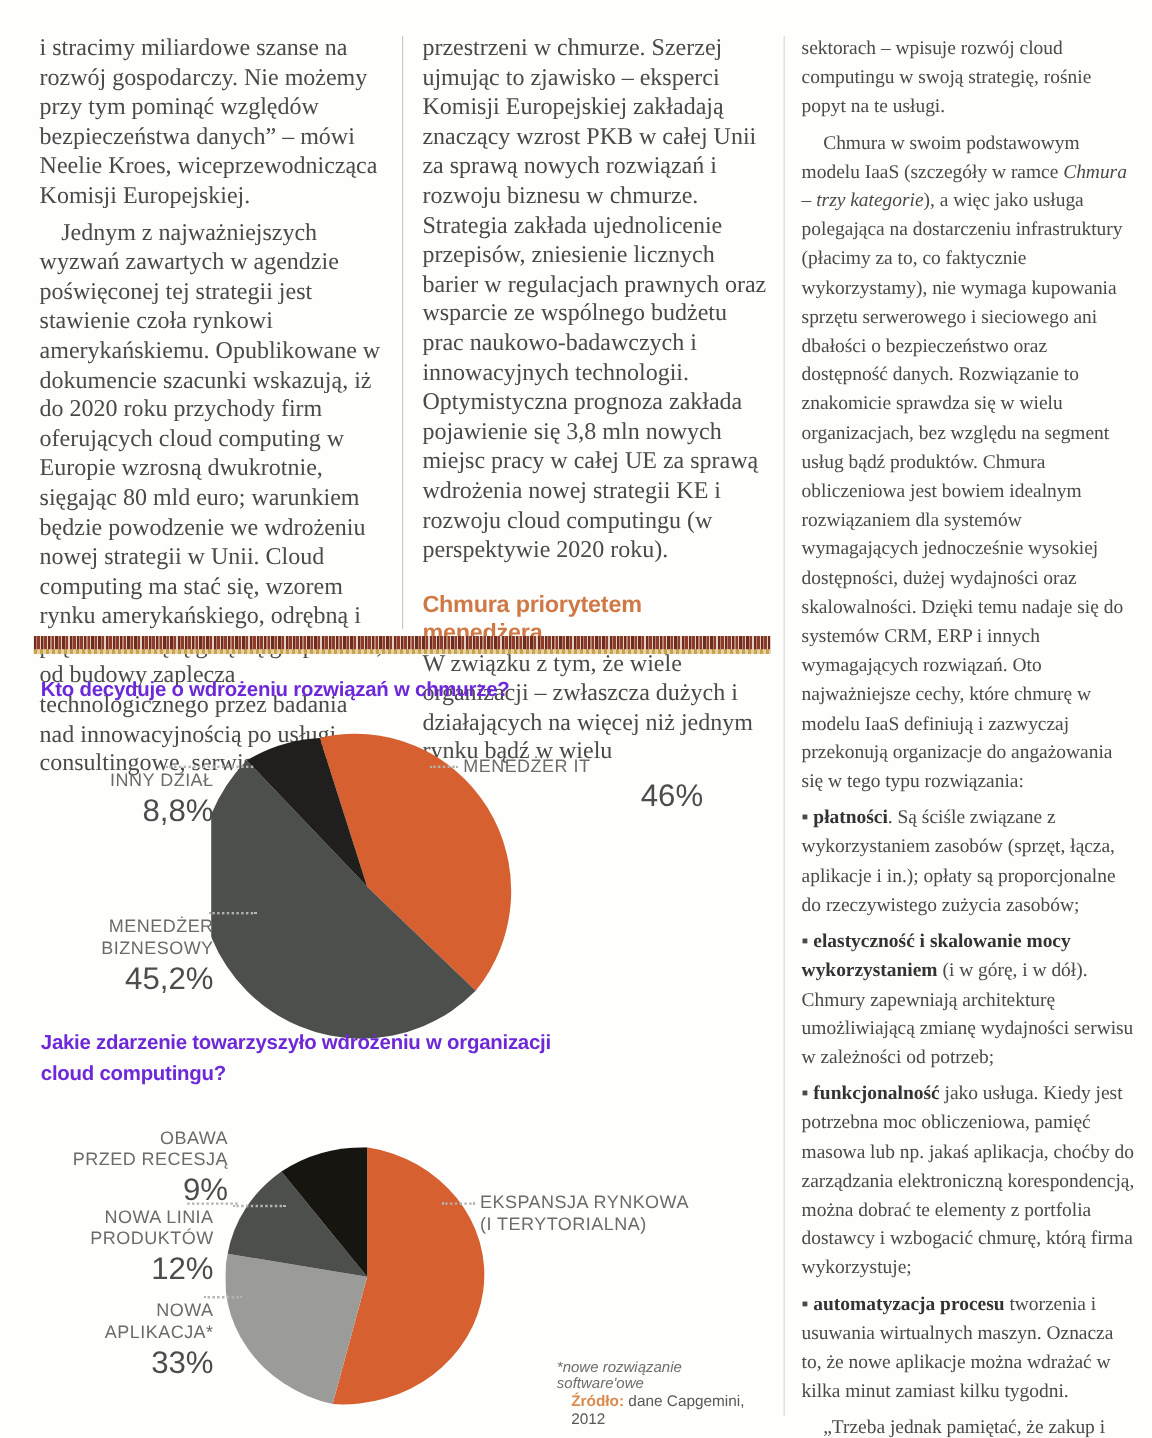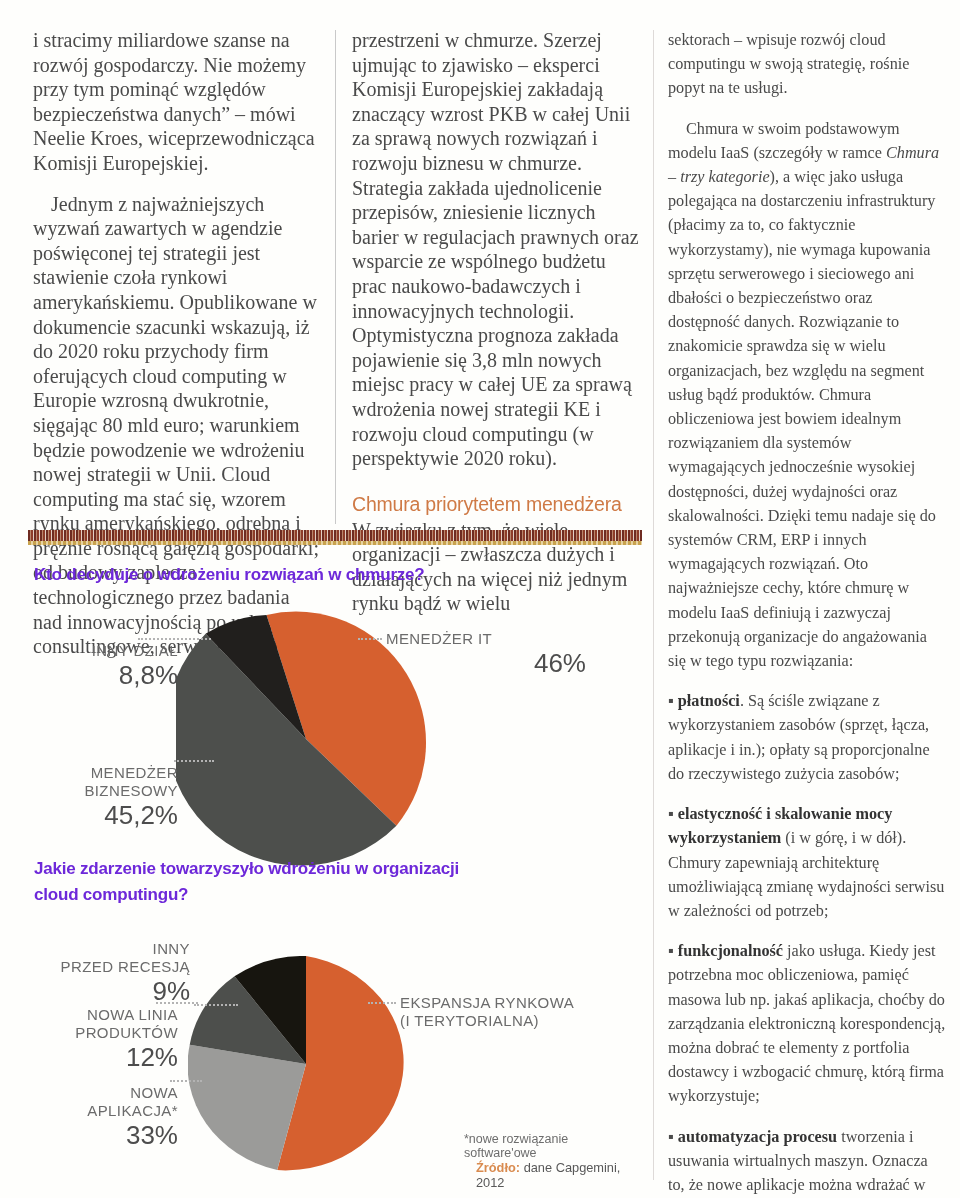--- a/index.html
+++ b/index.html
@@ -50,27 +50,27 @@
 
   
   p.body {
     margin: 0;
     font-size: 20px;
     line-height: 24.6px;
     color: #4a4a4a;
     text-align: left;
     font-family: "Liberation Serif", serif;
   }
-  p.body + p.body { margin-top: 16px; }
+  p.body + p.body { margin-top: 6px; }
   p.indent { text-indent: 18px; }
 
   .subhead {
     margin: 22px 0 2px 0;
     font-family: "Liberation Sans", sans-serif;
-    font-weight: normal;
+    font-weight: bold;
     font-size: 19.5px;
     color: #cf7a46;
     letter-spacing: -0.2px;
   }
 
   .col-3 p.body { font-size: 16.2px; line-height: 24.2px; }
   .col-3 .bullet-item { margin: 0; }
   b.lead { font-weight: bold; color: #333; }
   i.ital { font-style: italic; }
 
@@ -147,20 +147,21 @@
     position: absolute;
     border-top: 2px dotted #b3b3b3;
     height: 0;
   }
 
   .footnote {
     position: absolute;
     font-family: "Liberation Sans", sans-serif;
     font-size: 12.5px;
     color: #6d6d6d;
+    font-style: italic;
   }
   .source {
     position: absolute;
     font-family: "Liberation Sans", sans-serif;
     font-size: 12.8px;
     color: #585858;
   }
   .source .src-key { color: #d98b4f; font-weight: bold; }
 </style>
 </head>
@@ -236,21 +237,21 @@
         <path d="M 118 108 L 118 0 A 118 108 0 0 1 89.2 214.1 Z" fill="#d6602f"></path>
 
         <path d="M 118 108 L 89.2 214.1 A 118 108 0 0 1 1.7 88.8 Z" fill="#9b9b99"></path>
 
         <path d="M 118 108 L 1.7 88.8 A 118 108 0 0 1 46.5 20.2 Z" fill="#4d4f4c"></path>
 
         <path d="M 118 108 L 46.5 20.2 A 118 108 0 0 1 118 0 Z" fill="#17150f"></path>
       </svg>
 
       <div class="lbl left" style="left:12px; top:372px; width:150px;">
-        <span class="cap">INNY</span>
+        <span class="cap">OBAWA</span>
         <span class="cap">PRZED RECESJĄ</span>
         <span class="pct">9%</span>
       </div>
       <div class="leader" style="left:166px; top:448px; width:44px;"></div>
 
       <div class="lbl left" style="left:0px; top:438px; width:150px;">
         <span class="cap">NOWA LINIA</span>
         <span class="cap">PRODUKTÓW</span>
         <span class="pct">12%</span>
       </div>

